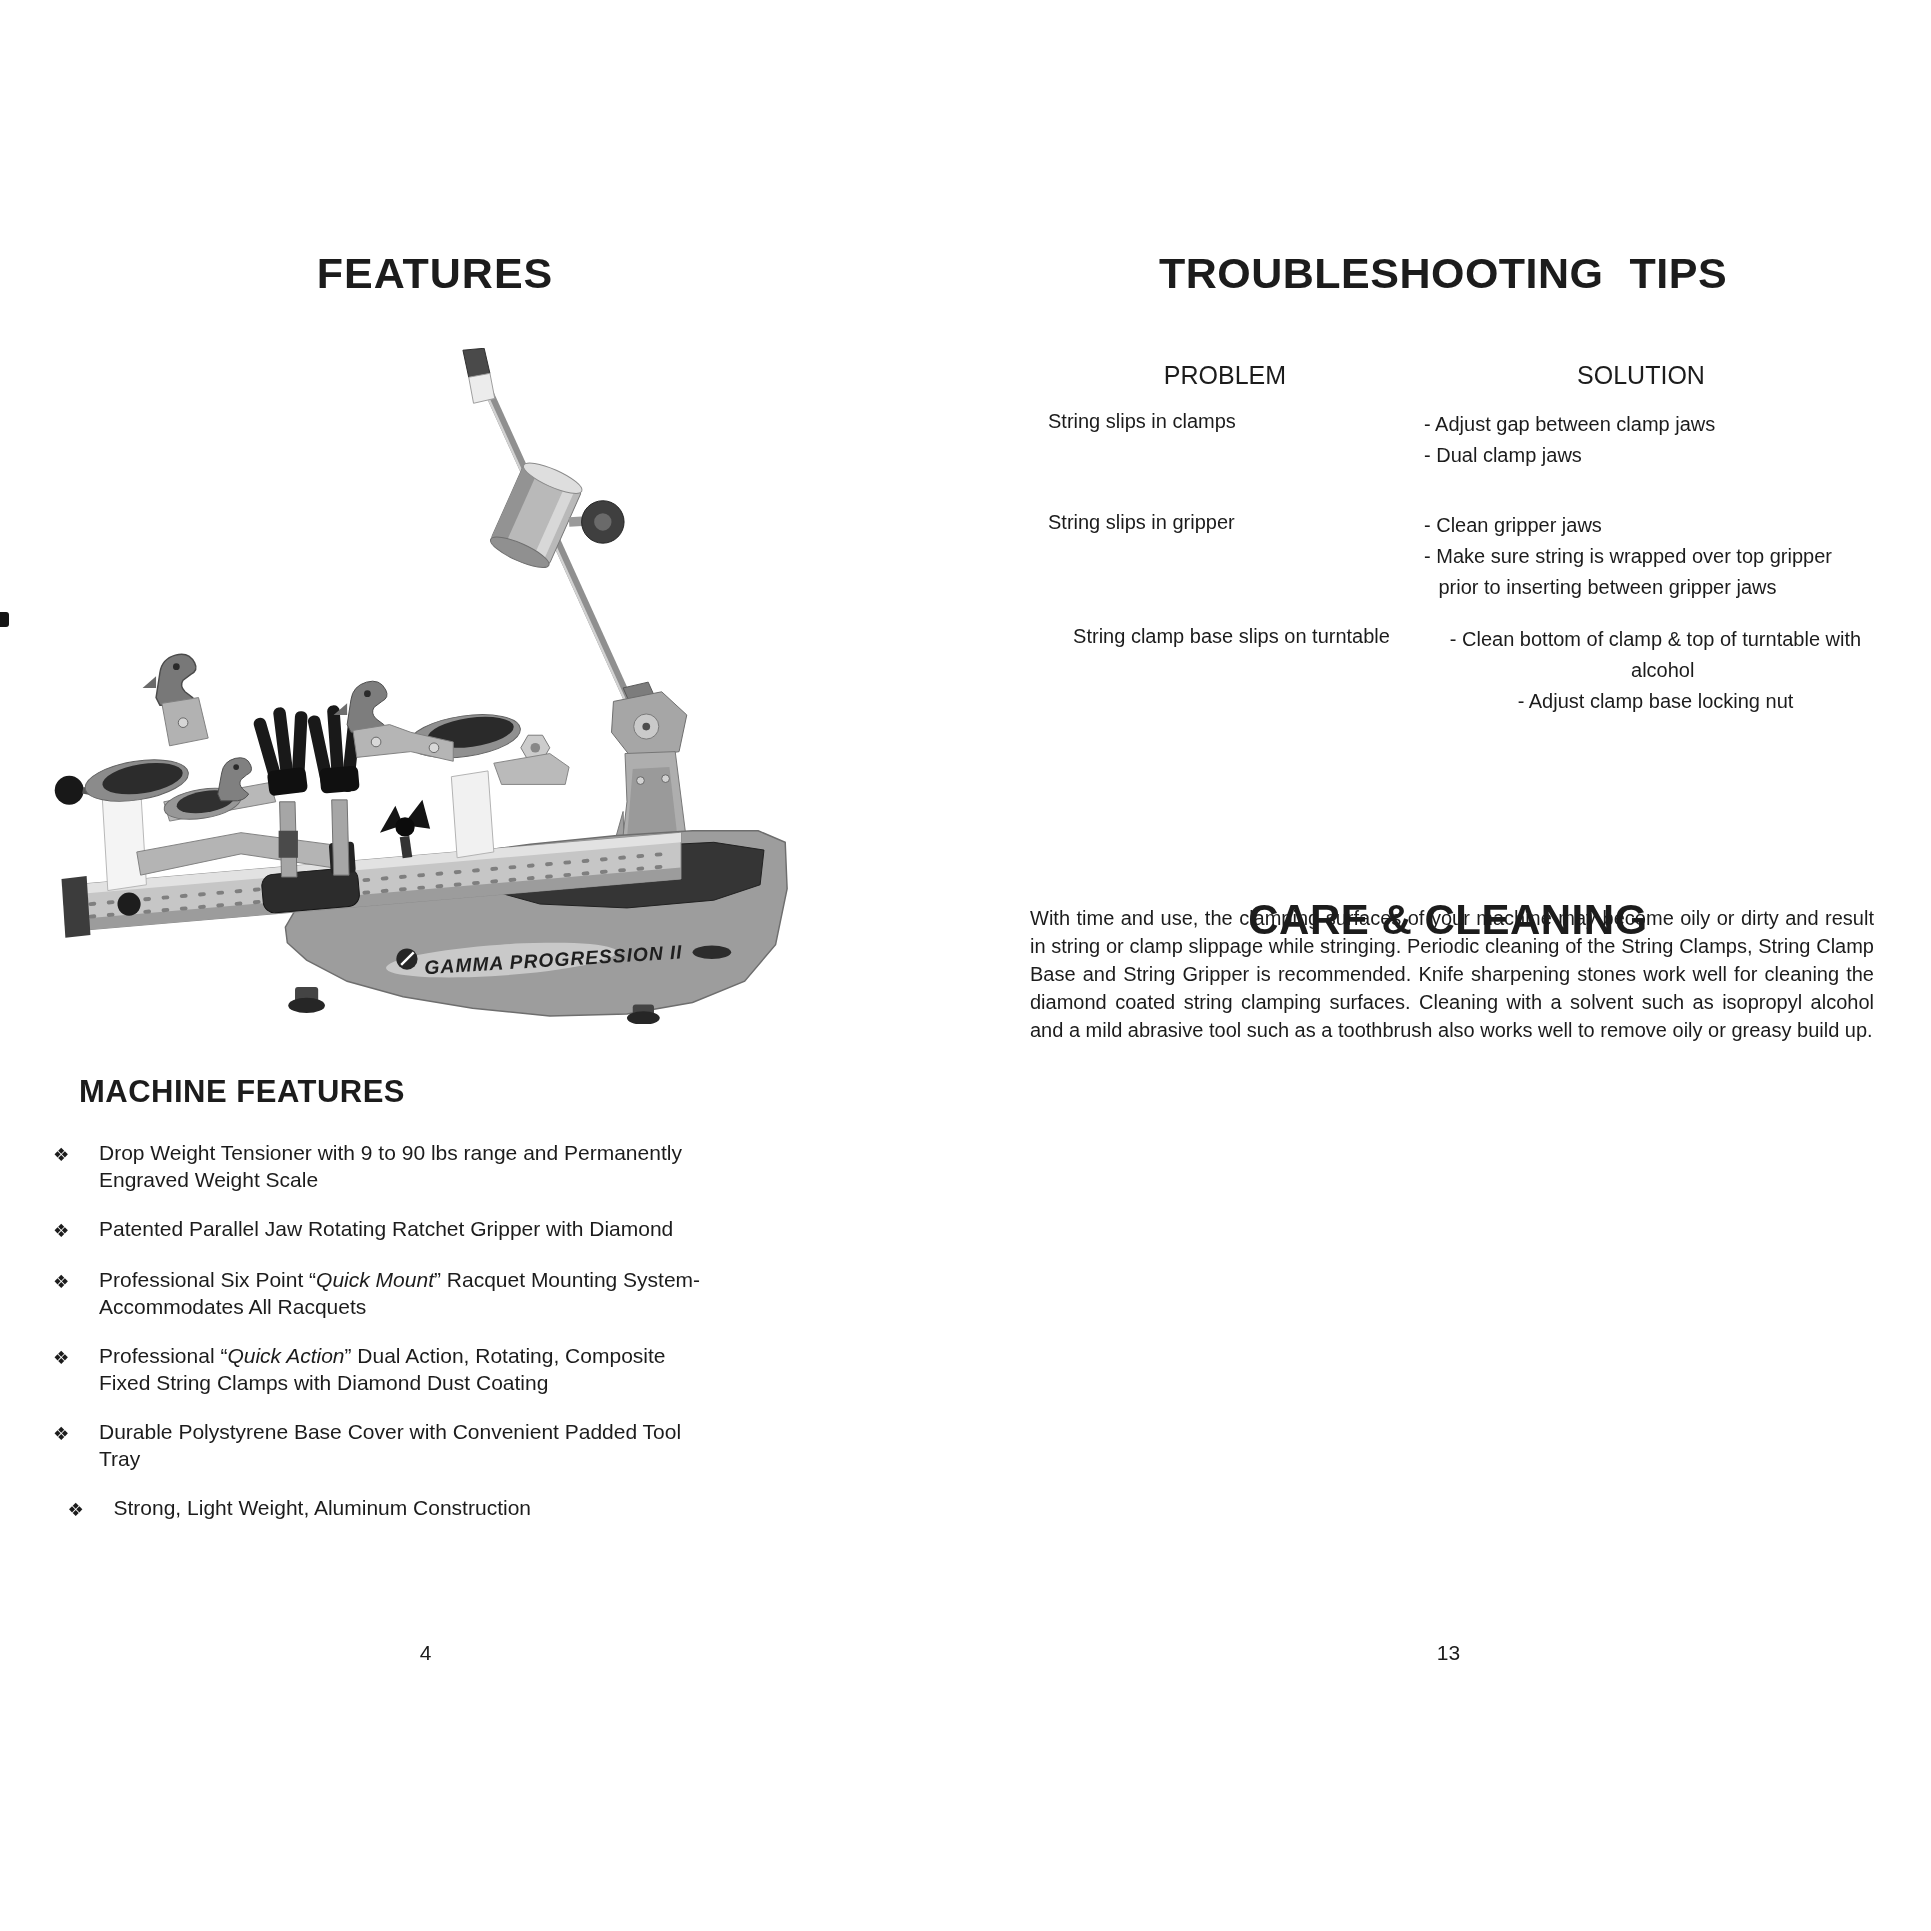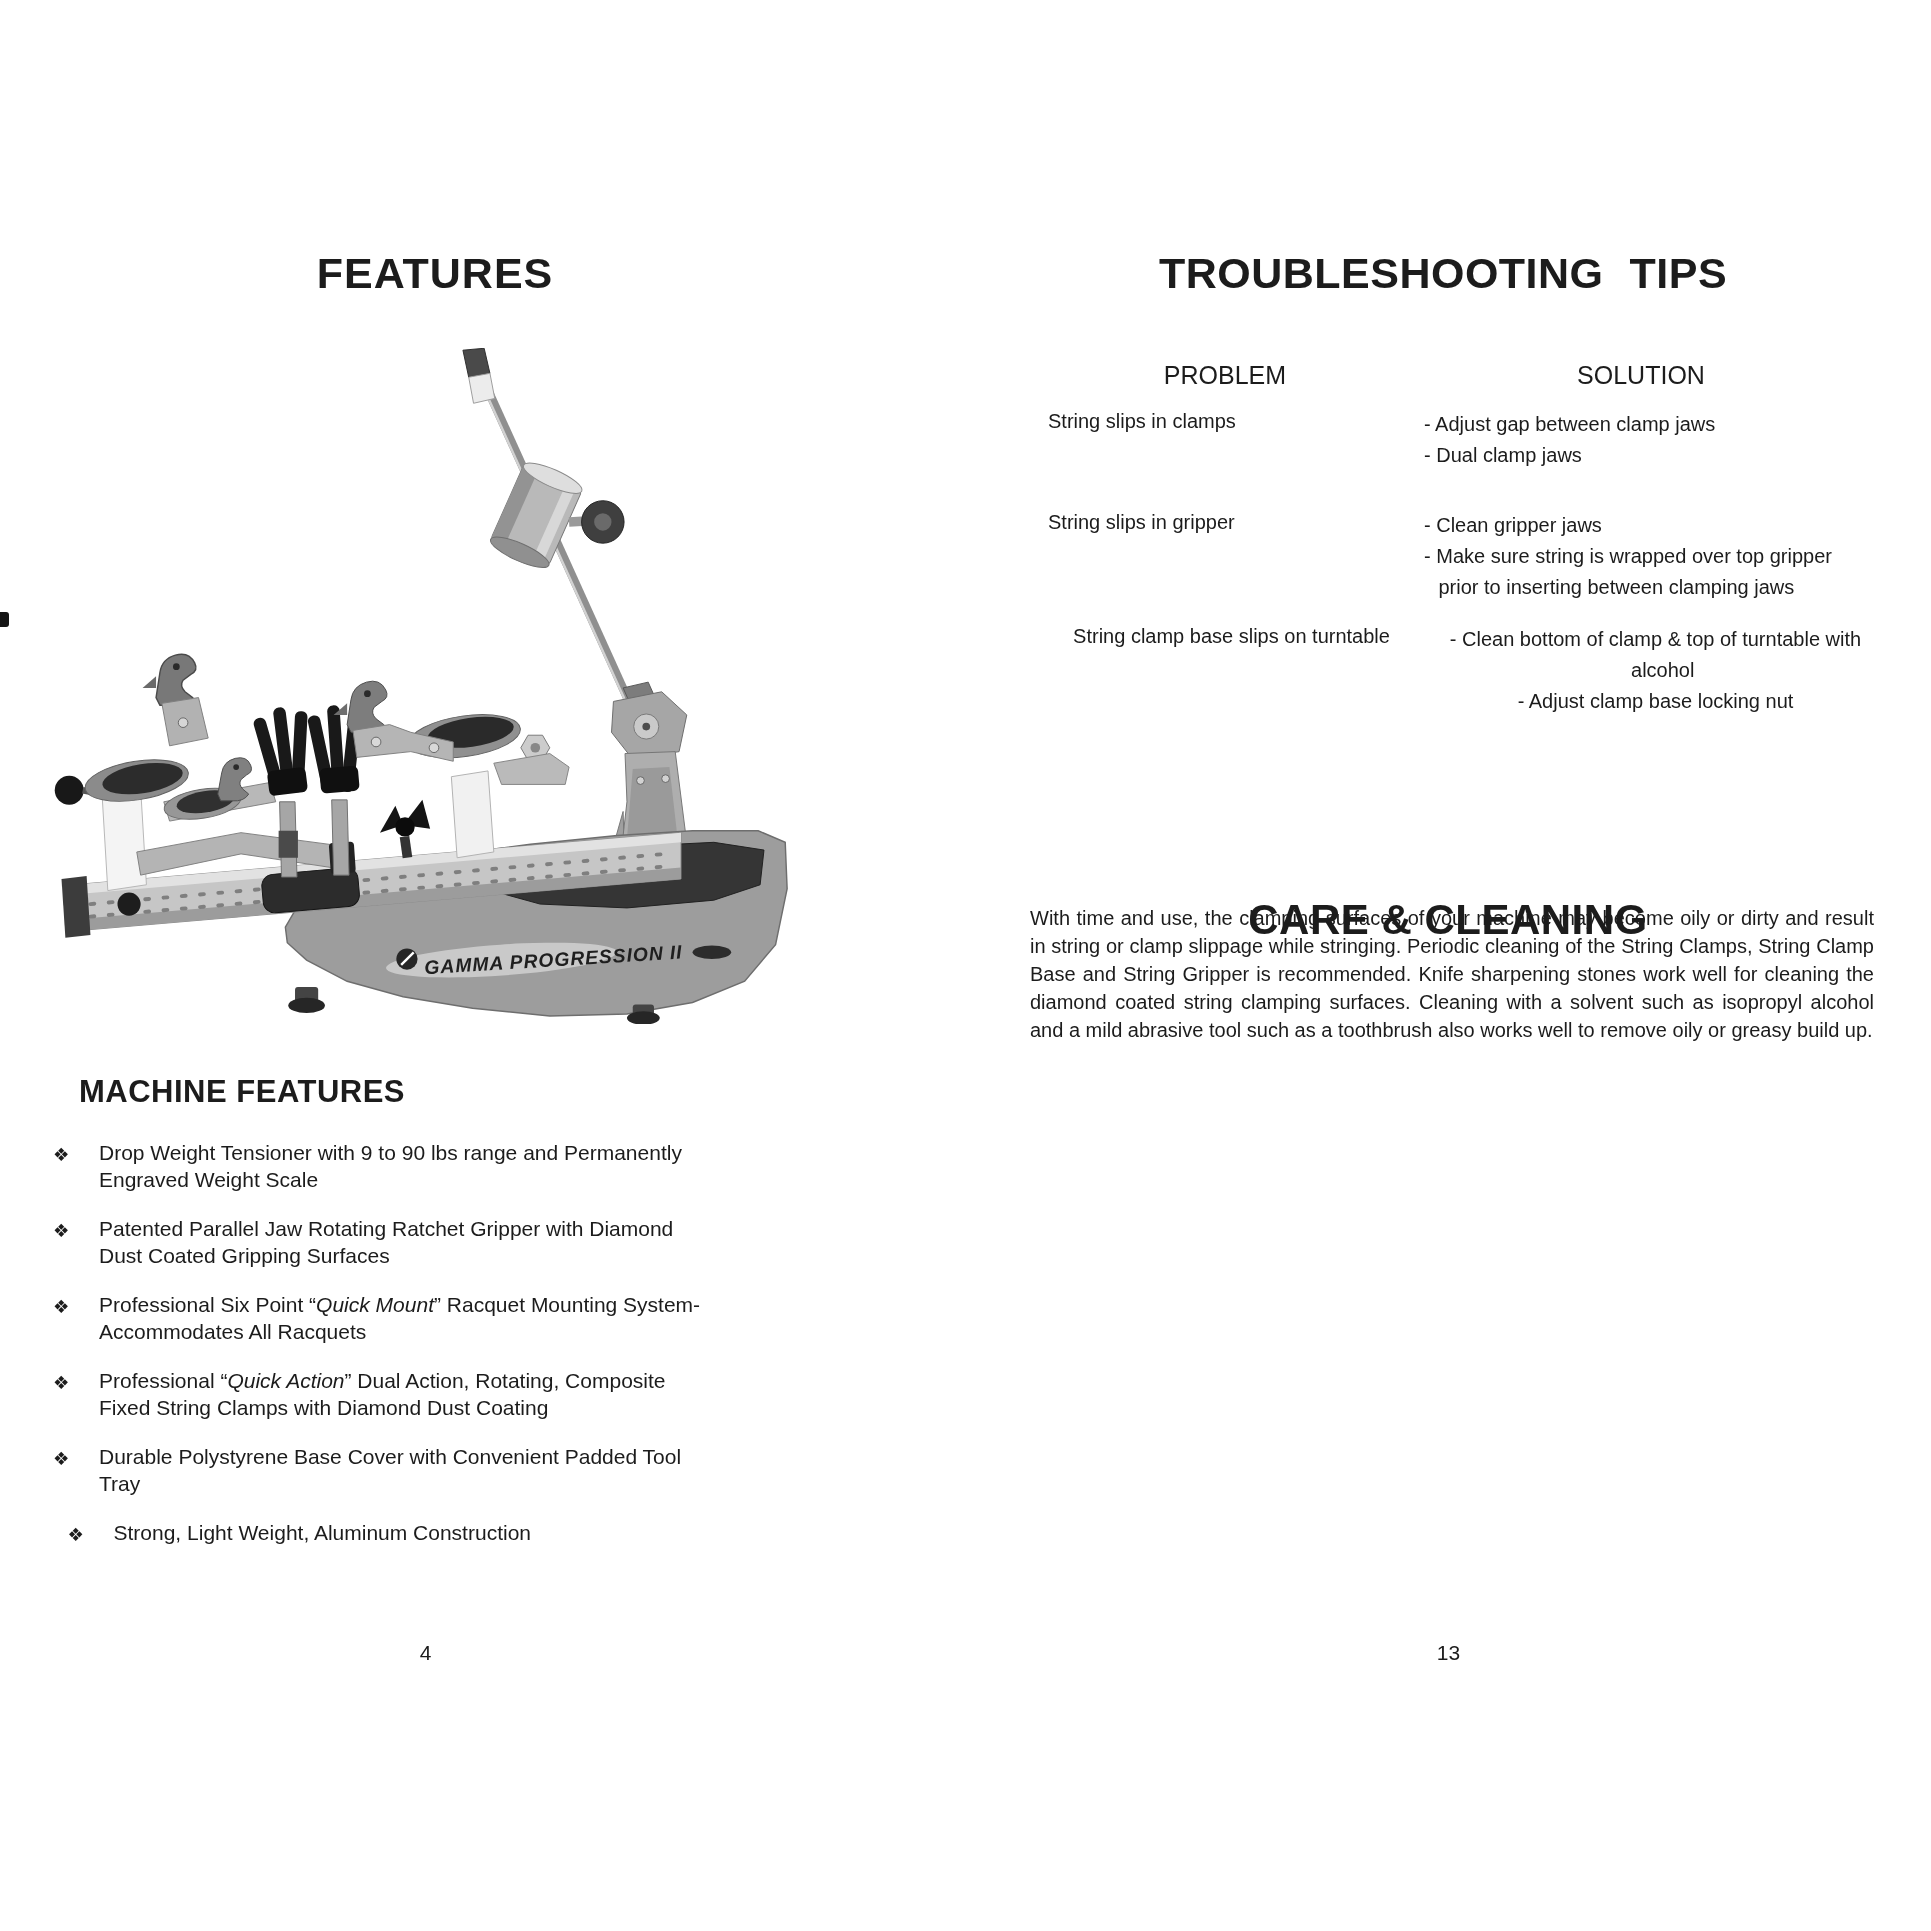--- a/index.html
+++ b/index.html
@@ -175,21 +175,20 @@
     <span class="bg">❖</span>
     <div class="bt">
       <div>Drop Weight Tensioner with 9 to 90 lbs range and Permanently</div>
       <div>Engraved Weight Scale</div>
     </div>
   </div>
   <div class="bi">
     <span class="bg">❖</span>
     <div class="bt">
       <div>Patented Parallel Jaw Rotating Ratchet Gripper with Diamond</div>
-      <div>Dust Coated Gripping Surfaces</div>
     </div>
   </div>
   <div class="bi">
     <span class="bg">❖</span>
     <div class="bt">
       <div><span>Professional Six Point “</span><i>Quick Mount</i><span>” Racquet Mounting System-</span></div>
       <div>Accommodates All Racquets</div>
     </div>
   </div>
   <div class="bi">
@@ -224,21 +223,21 @@
 <div class="abs prob r1">String slips in clamps</div>
 <div class="abs sols r1">
   <div class="sline">- Adjust gap between clamp jaws</div>
   <div class="sline">- Dual clamp jaws</div>
 </div>
 
 <div class="abs prob r2">String slips in gripper</div>
 <div class="abs sols r2">
   <div class="sline">- Clean gripper jaws</div>
   <div class="sline">- Make sure string is wrapped over top gripper</div>
-  <div class="sline cont">prior to inserting between clamping jaws</div>
+  <div class="sline cont">prior to inserting between gripper jaws</div>
 </div>
 
 <div class="abs prob r3">String clamp base slips on turntable</div>
 <div class="abs sols r3">
   <div class="sline">- Clean bottom of clamp &amp; top of turntable with</div>
   <div class="sline cont">alcohol</div>
   <div class="sline">- Adjust clamp base locking nut</div>
 </div>
 
 <h2 class="abs care">CARE &amp; CLEANING</h2>

